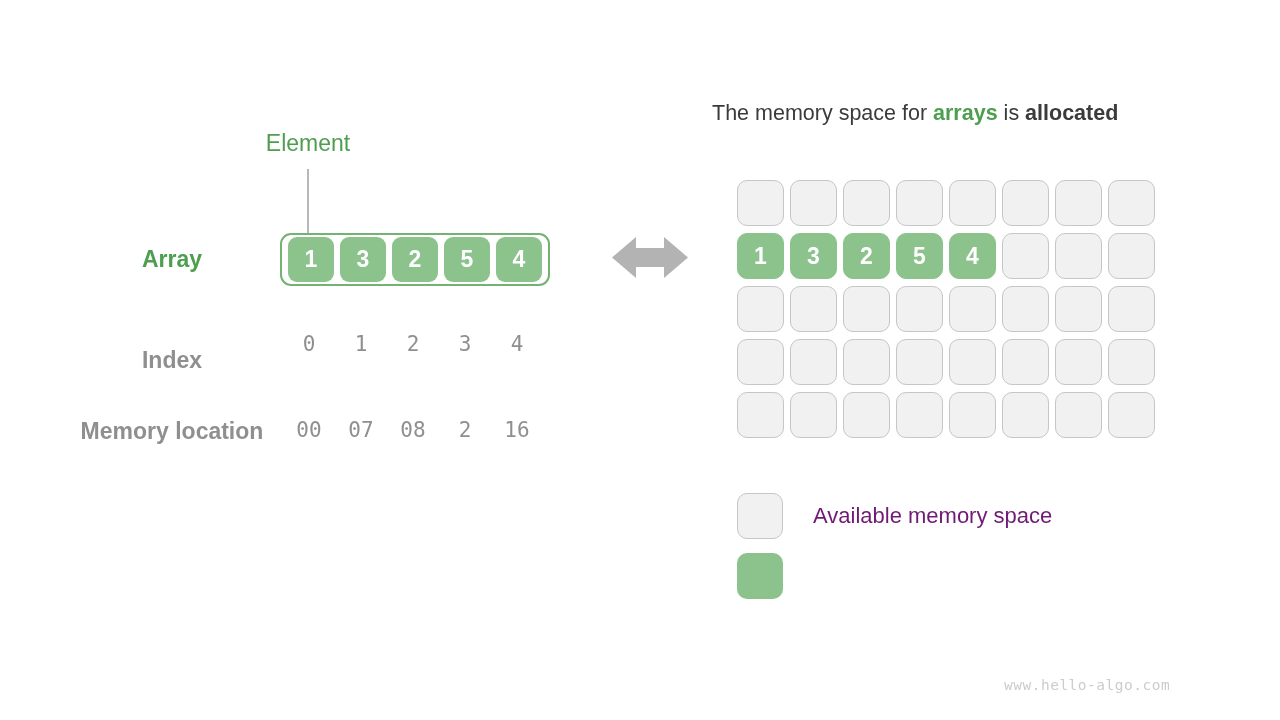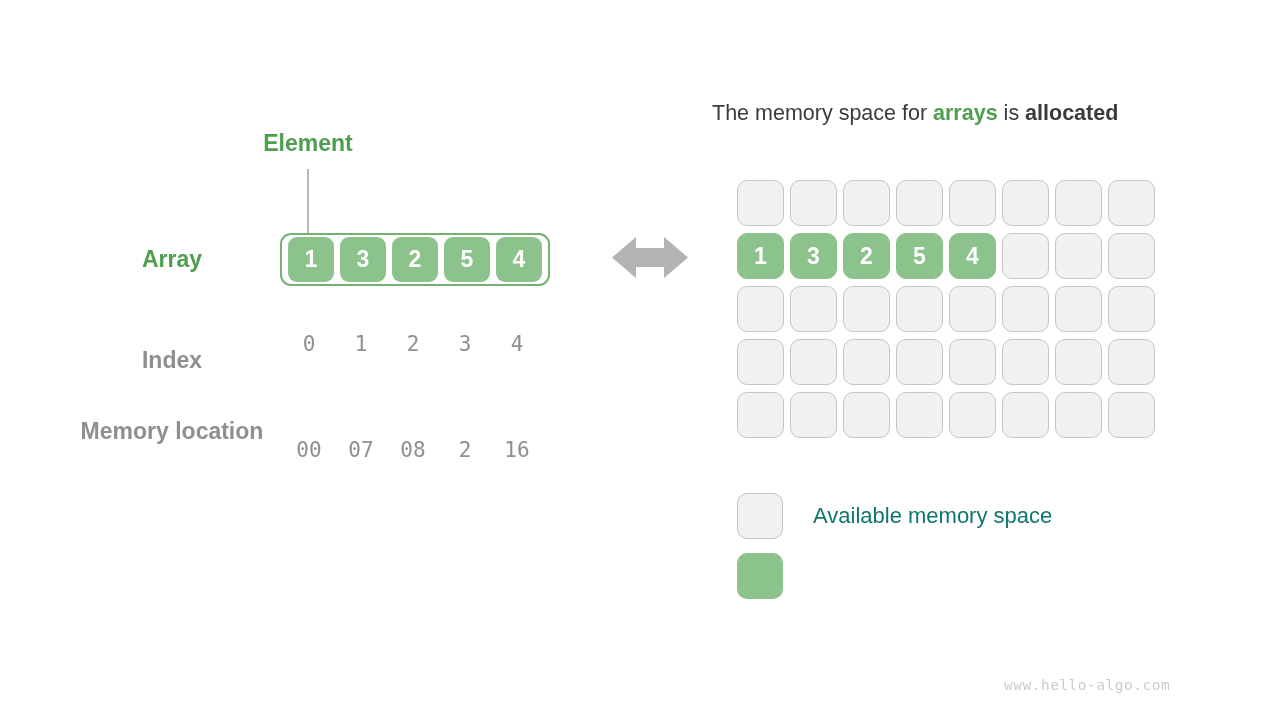--- a/index.html
+++ b/index.html
@@ -17,21 +17,21 @@
   html,body{margin:0;padding:0;}
   body{
     width:1280px;height:720px;background:#ffffff;position:relative;overflow:hidden;
     font-family:"Liberation Sans",sans-serif;
   }
   .abs{position:absolute;}
 
   
   .element-label{
     left:158px;top:130px;width:300px;text-align:center;
-    font-size:23px;font-weight:bold;color:var(--green-text);
+    font-size:23px;font-weight:normal;color:var(--green-text);
   }
   .connector{
     left:307px;top:169px;width:2px;height:64px;background:var(--line);
   }
   .row-label{
     left:32px;width:280px;text-align:center;
     font-size:23px;font-weight:bold;line-height:28px;
   }
   .row-label.green{color:var(--green-text);}
   .row-label.gray{color:var(--gray-text);}
@@ -50,21 +50,21 @@
     display:flex;align-items:center;justify-content:center;
   }
 
   .num-row{
     left:286px;display:flex;gap:6px;
     font-family:"DejaVu Sans Mono","Liberation Mono",monospace;
     font-size:21px;color:var(--gray-text);
   }
   .num-row span{width:46px;text-align:center;}
   .index-row{top:332px;}
-  .memory-row{top:438px;}
+  .memory-row{top:418px;}
 
   
   .arrow-wrap{left:612px;top:235px;width:76px;height:45px;}
 
   
   .title{
     left:712px;top:101px;width:520px;
     font-size:21.5px;color:var(--title-text);
   }
   .title .hl{color:var(--green-text);font-weight:bold;}
@@ -85,21 +85,21 @@
     color:#fff;font-size:23px;font-weight:bold;
   }
 
   .legend{left:737px;top:493px;}
   .legend-row{display:flex;align-items:center;margin-bottom:14px;}
   .legend-swatch{
     width:46px;height:46px;border-radius:10px;box-sizing:border-box;flex:0 0 auto;
   }
   .legend-swatch.available{background:var(--cell-fill);border:1.8px solid var(--cell-border);}
   .legend-swatch.allocated{background:var(--green-fill);}
-  .legend-text{margin-left:30px;font-size:22px;color:#0f766e;white-space:nowrap;}
+  .legend-text{margin-left:30px;font-size:22px;color:#701a75;white-space:nowrap;}
 
   .watermark{
     left:1004px;top:677px;
     font-family:"DejaVu Sans Mono","Liberation Mono",monospace;
     font-size:14.5px;color:var(--watermark);letter-spacing:0.5px;
   }
 </style>
 </head>
 <body>
 

